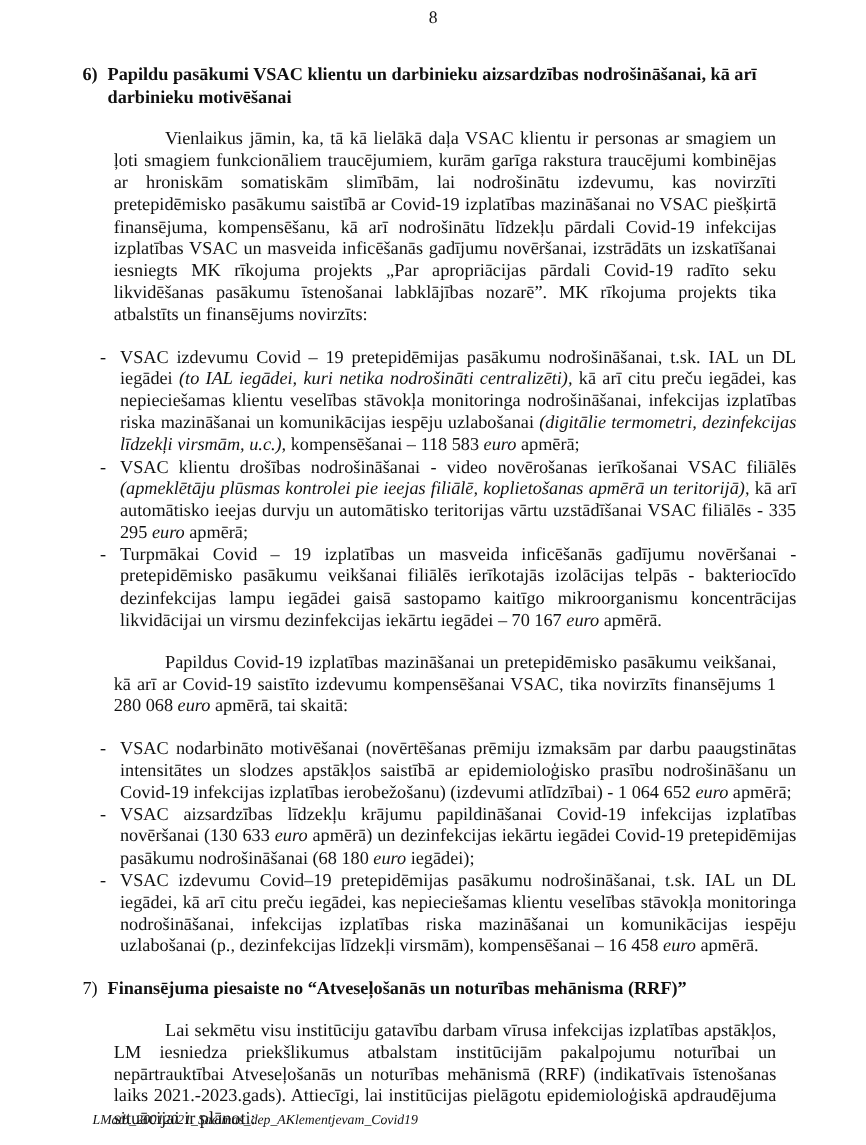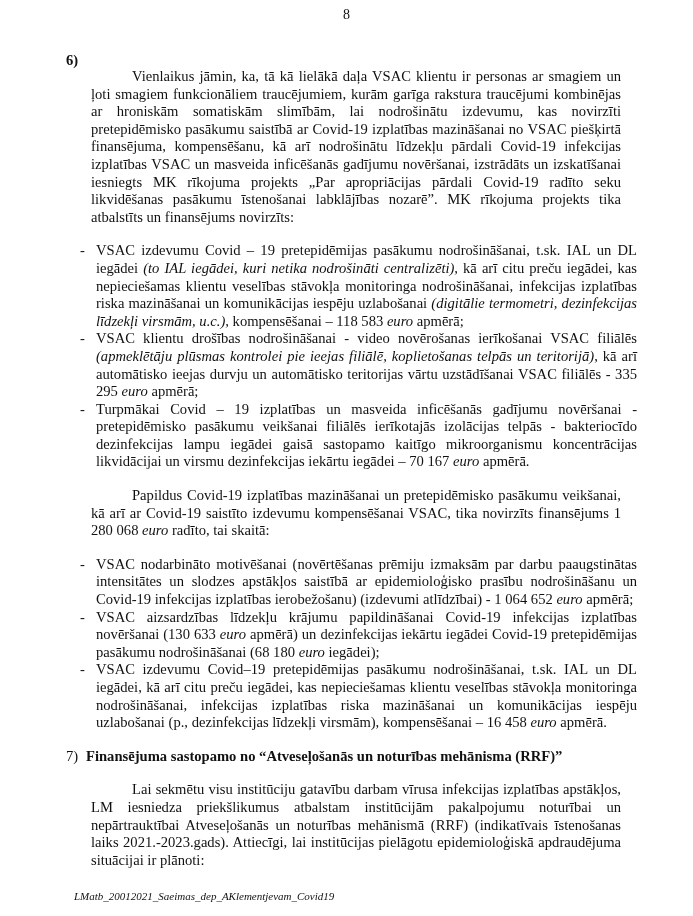--- a/index.html
+++ b/index.html
@@ -21,57 +21,58 @@
 </style>
 </head>
 <body>
 
 <div class="page-num">8</div>
 
 <div class="content">
 
   <div class="heading h6">
     <span class="num">6)</span>
+    <span>Papildu pasākumi VSAC klientu un darbinieku aizsardzības nodrošināšanai, kā arī darbinieku motivēšanai</span>
   </div>
   <p class="indent">Vienlaikus jāmin, ka, tā kā lielākā daļa VSAC klientu ir personas ar smagiem un ļoti smagiem funkcionāliem traucējumiem, kurām garīga rakstura traucējumi kombinējas ar hroniskām somatiskām slimībām, lai nodrošinātu izdevumu, kas novirzīti  pretepidēmisko pasākumu saistībā ar Covid-19 izplatības mazināšanai no VSAC piešķirtā finansējuma, kompensēšanu, kā arī nodrošinātu līdzekļu pārdali Covid-19 infekcijas izplatības VSAC un masveida inficēšanās gadījumu novēršanai, izstrādāts un izskatīšanai iesniegts MK rīkojuma projekts „Par apropriācijas pārdali Covid-19 radīto seku likvidēšanas pasākumu īstenošanai labklājības nozarē”.  MK rīkojuma projekts tika atbalstīts un finansējums novirzīts:</p>
 
   <ul class="dash">
     <li>
       <span class="dash-mark">-</span>
       <span>VSAC izdevumu Covid – 19 pretepidēmijas pasākumu nodrošināšanai, t.sk. IAL un DL iegādei </span><i>(to IAL iegādei, kuri netika nodrošināti centralizēti),</i><span> kā arī citu preču iegādei, kas nepieciešamas  klientu veselības stāvokļa monitoringa nodrošināšanai, infekcijas izplatības riska mazināšanai un komunikācijas iespēju uzlabošanai </span><i>(digitālie termometri, dezinfekcijas līdzekļi virsmām, u.c.),</i><span> kompensēšanai – 118 583 </span><i>euro</i><span> apmērā;</span>
     </li>
     <li>
       <span class="dash-mark">-</span>
-      <span>VSAC klientu drošības nodrošināšanai - video novērošanas ierīkošanai VSAC filiālēs </span><i>(apmeklētāju plūsmas kontrolei pie ieejas filiālē, koplietošanas telpās un teritorijā)</i><span>, kā arī  automātisko ieejas durvju un automātisko teritorijas vārtu uzstādīšanai VSAC filiālēs - 335 295 </span><i>euro</i><span> apmērā;</span>
+      <span>VSAC klientu drošības nodrošināšanai - video novērošanas ierīkošanai VSAC filiālēs </span><i>(apmeklētāju plūsmas kontrolei pie ieejas filiālē, koplietošanas apmērā un teritorijā)</i><span>, kā arī  automātisko ieejas durvju un automātisko teritorijas vārtu uzstādīšanai VSAC filiālēs - 335 295 </span><i>euro</i><span> apmērā;</span>
     </li>
     <li>
       <span class="dash-mark">-</span>
       <span>Turpmākai Covid – 19 izplatības un masveida inficēšanās gadījumu novēršanai - pretepidēmisko pasākumu veikšanai filiālēs ierīkotajās izolācijas telpās - bakteriocīdo dezinfekcijas lampu iegādei gaisā sastopamo kaitīgo mikroorganismu koncentrācijas likvidācijai un virsmu dezinfekcijas iekārtu iegādei – 70 167 </span><i>euro</i><span> apmērā.</span>
     </li>
   </ul>
 
-  <p class="indent"><span>Papildus Covid-19 izplatības mazināšanai un pretepidēmisko pasākumu veikšanai, kā arī ar Covid-19 saistīto izdevumu kompensēšanai VSAC, tika novirzīts finansējums  1 280 068 </span><i>euro</i><span> radīto, tai skaitā:</span></p>
+  <p class="indent"><span>Papildus Covid-19 izplatības mazināšanai un pretepidēmisko pasākumu veikšanai, kā arī ar Covid-19 saistīto izdevumu kompensēšanai VSAC, tika novirzīts finansējums  1 280 068 </span><i>euro</i><span> apmērā, tai skaitā:</span></p>
 
   <ul class="dash">
     <li>
       <span class="dash-mark">-</span>
       <span>VSAC nodarbināto motivēšanai (novērtēšanas prēmiju izmaksām par darbu paaugstinātas intensitātes un slodzes apstākļos saistībā ar epidemioloģisko prasību nodrošināšanu un Covid-19 infekcijas izplatības ierobežošanu) (izdevumi atlīdzībai) - 1 064 652 </span><i>euro</i><span> apmērā;</span>
     </li>
     <li>
       <span class="dash-mark">-</span>
       <span>VSAC aizsardzības līdzekļu krājumu papildināšanai Covid-19 infekcijas izplatības novēršanai (130 633 </span><i>euro</i><span> apmērā) un dezinfekcijas iekārtu iegādei Covid-19 pretepidēmijas pasākumu nodrošināšanai (68 180 </span><i>euro</i><span> iegādei);</span>
     </li>
     <li>
       <span class="dash-mark">-</span>
       <span>VSAC izdevumu Covid–19 pretepidēmijas pasākumu nodrošināšanai, t.sk. IAL un DL iegādei, kā arī citu preču iegādei, kas nepieciešamas  klientu veselības stāvokļa monitoringa nodrošināšanai, infekcijas izplatības riska mazināšanai un komunikācijas iespēju uzlabošanai (p., dezinfekcijas līdzekļi virsmām), kompensēšanai – 16 458 </span><i>euro</i><span> apmērā.</span>
     </li>
   </ul>
 
   <div class="gap"></div>
 
   <div class="heading">
     <span class="num">7)</span>
-    <span>Finansējuma sastopamo no “Atveseļošanās un noturības mehānisma (RRF)”</span>
+    <span>Finansējuma piesaiste no “Atveseļošanās un noturības mehānisma (RRF)”</span>
   </div>
   <p class="indent">Lai sekmētu visu institūciju gatavību darbam vīrusa infekcijas izplatības apstākļos, LM iesniedza priekšlikumus atbalstam institūcijām pakalpojumu noturībai un nepārtrauktībai Atveseļošanās un noturības mehānismā (RRF) (indikatīvais īstenošanas laiks 2021.-2023.gads).  Attiecīgi, lai institūcijas pielāgotu  epidemioloģiskā apdraudējuma situācijai ir plānoti:</p>
 </div>
 
 <div class="footer">LMatb_20012021_Saeimas_dep_AKlementjevam_Covid19</div>
 
 </body></html>

